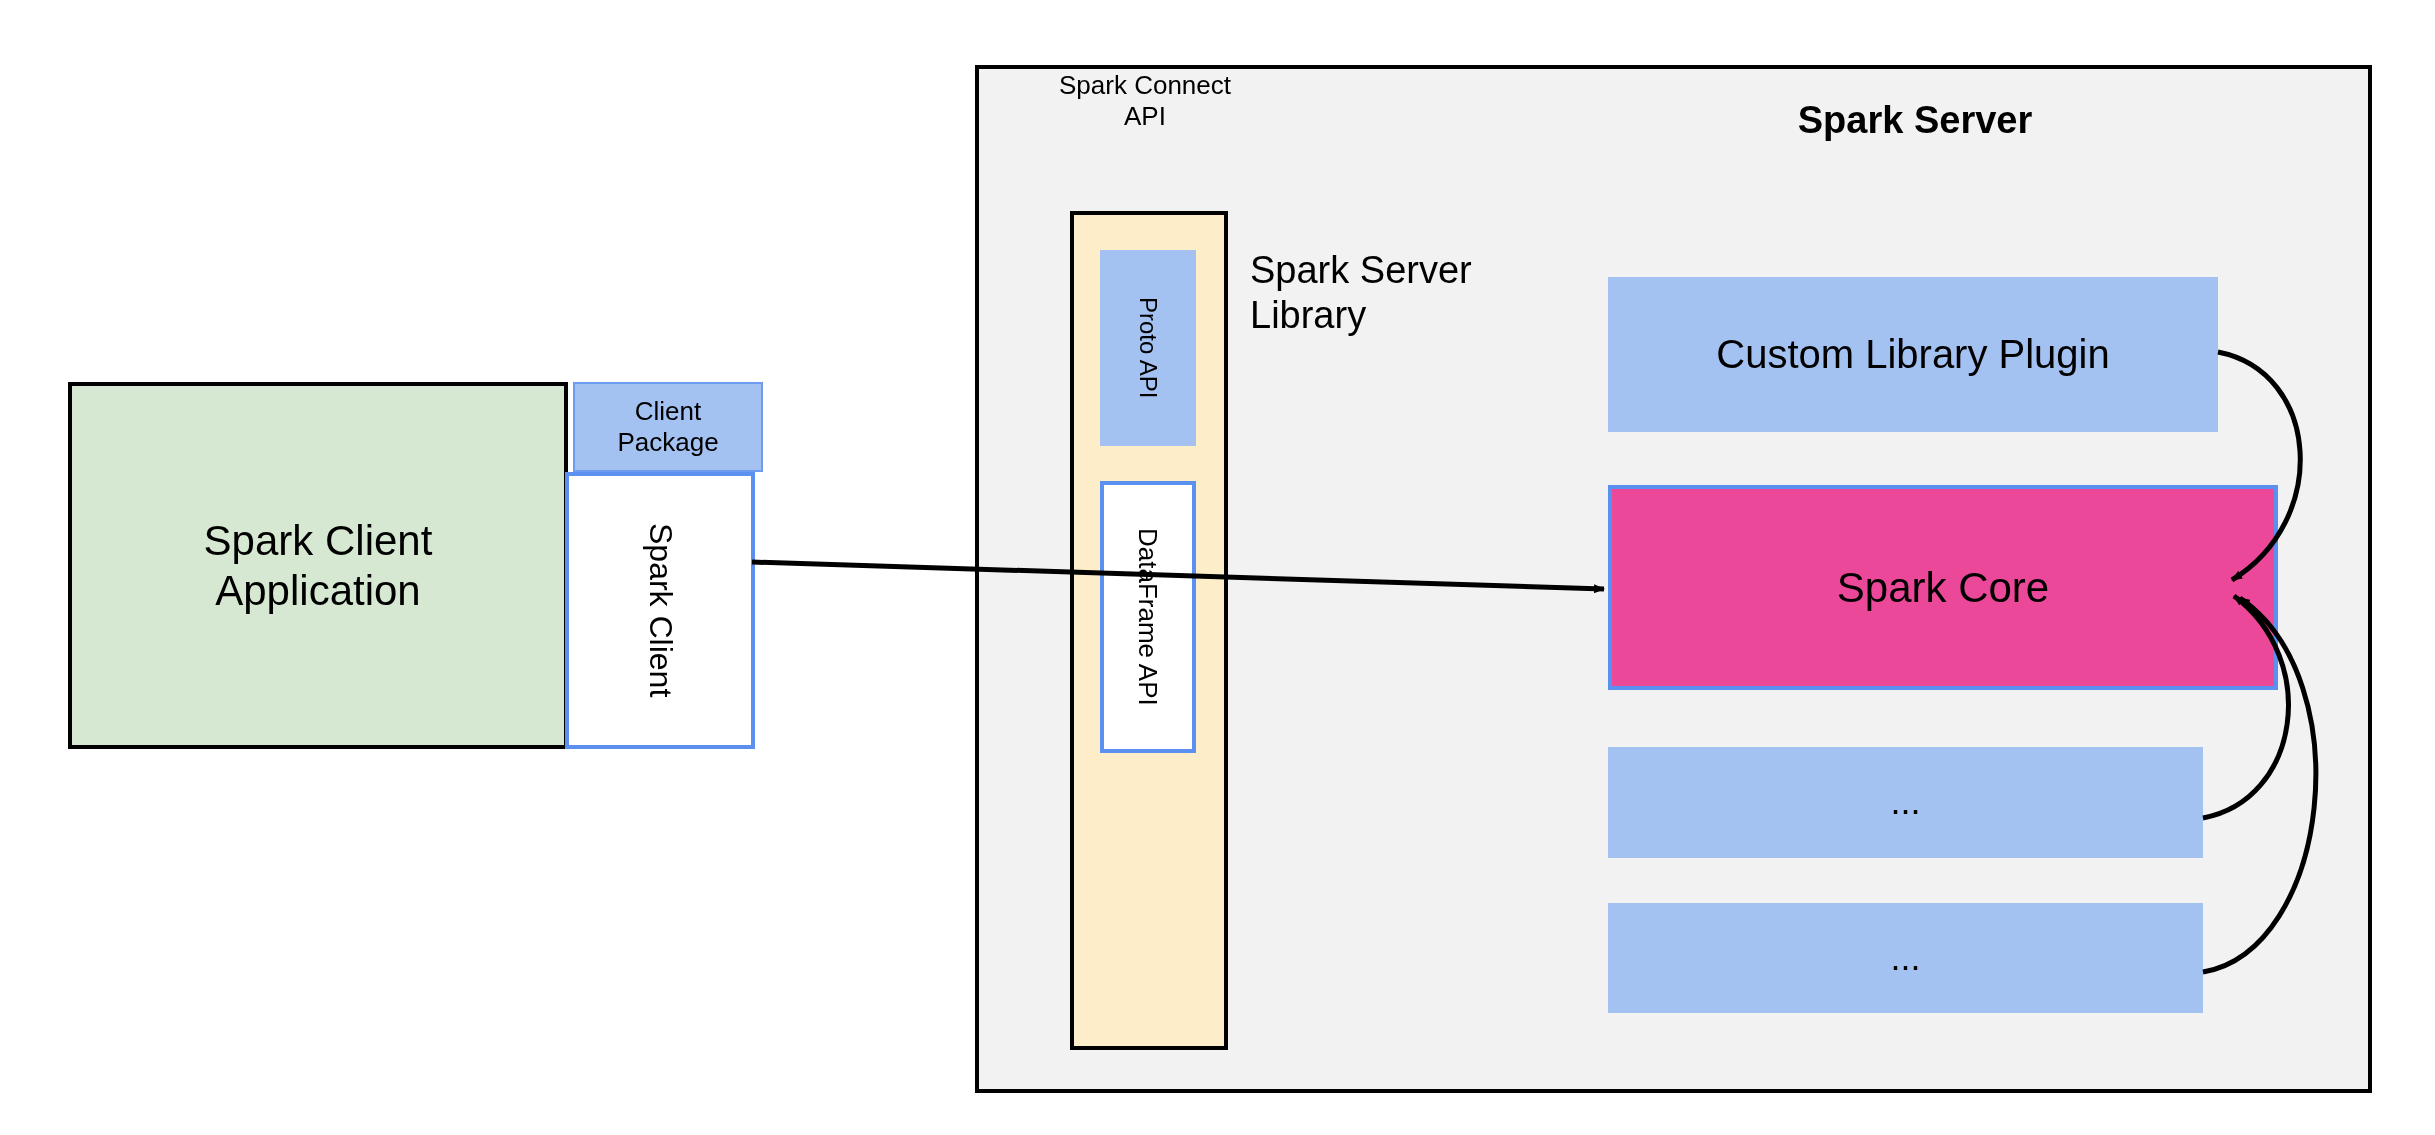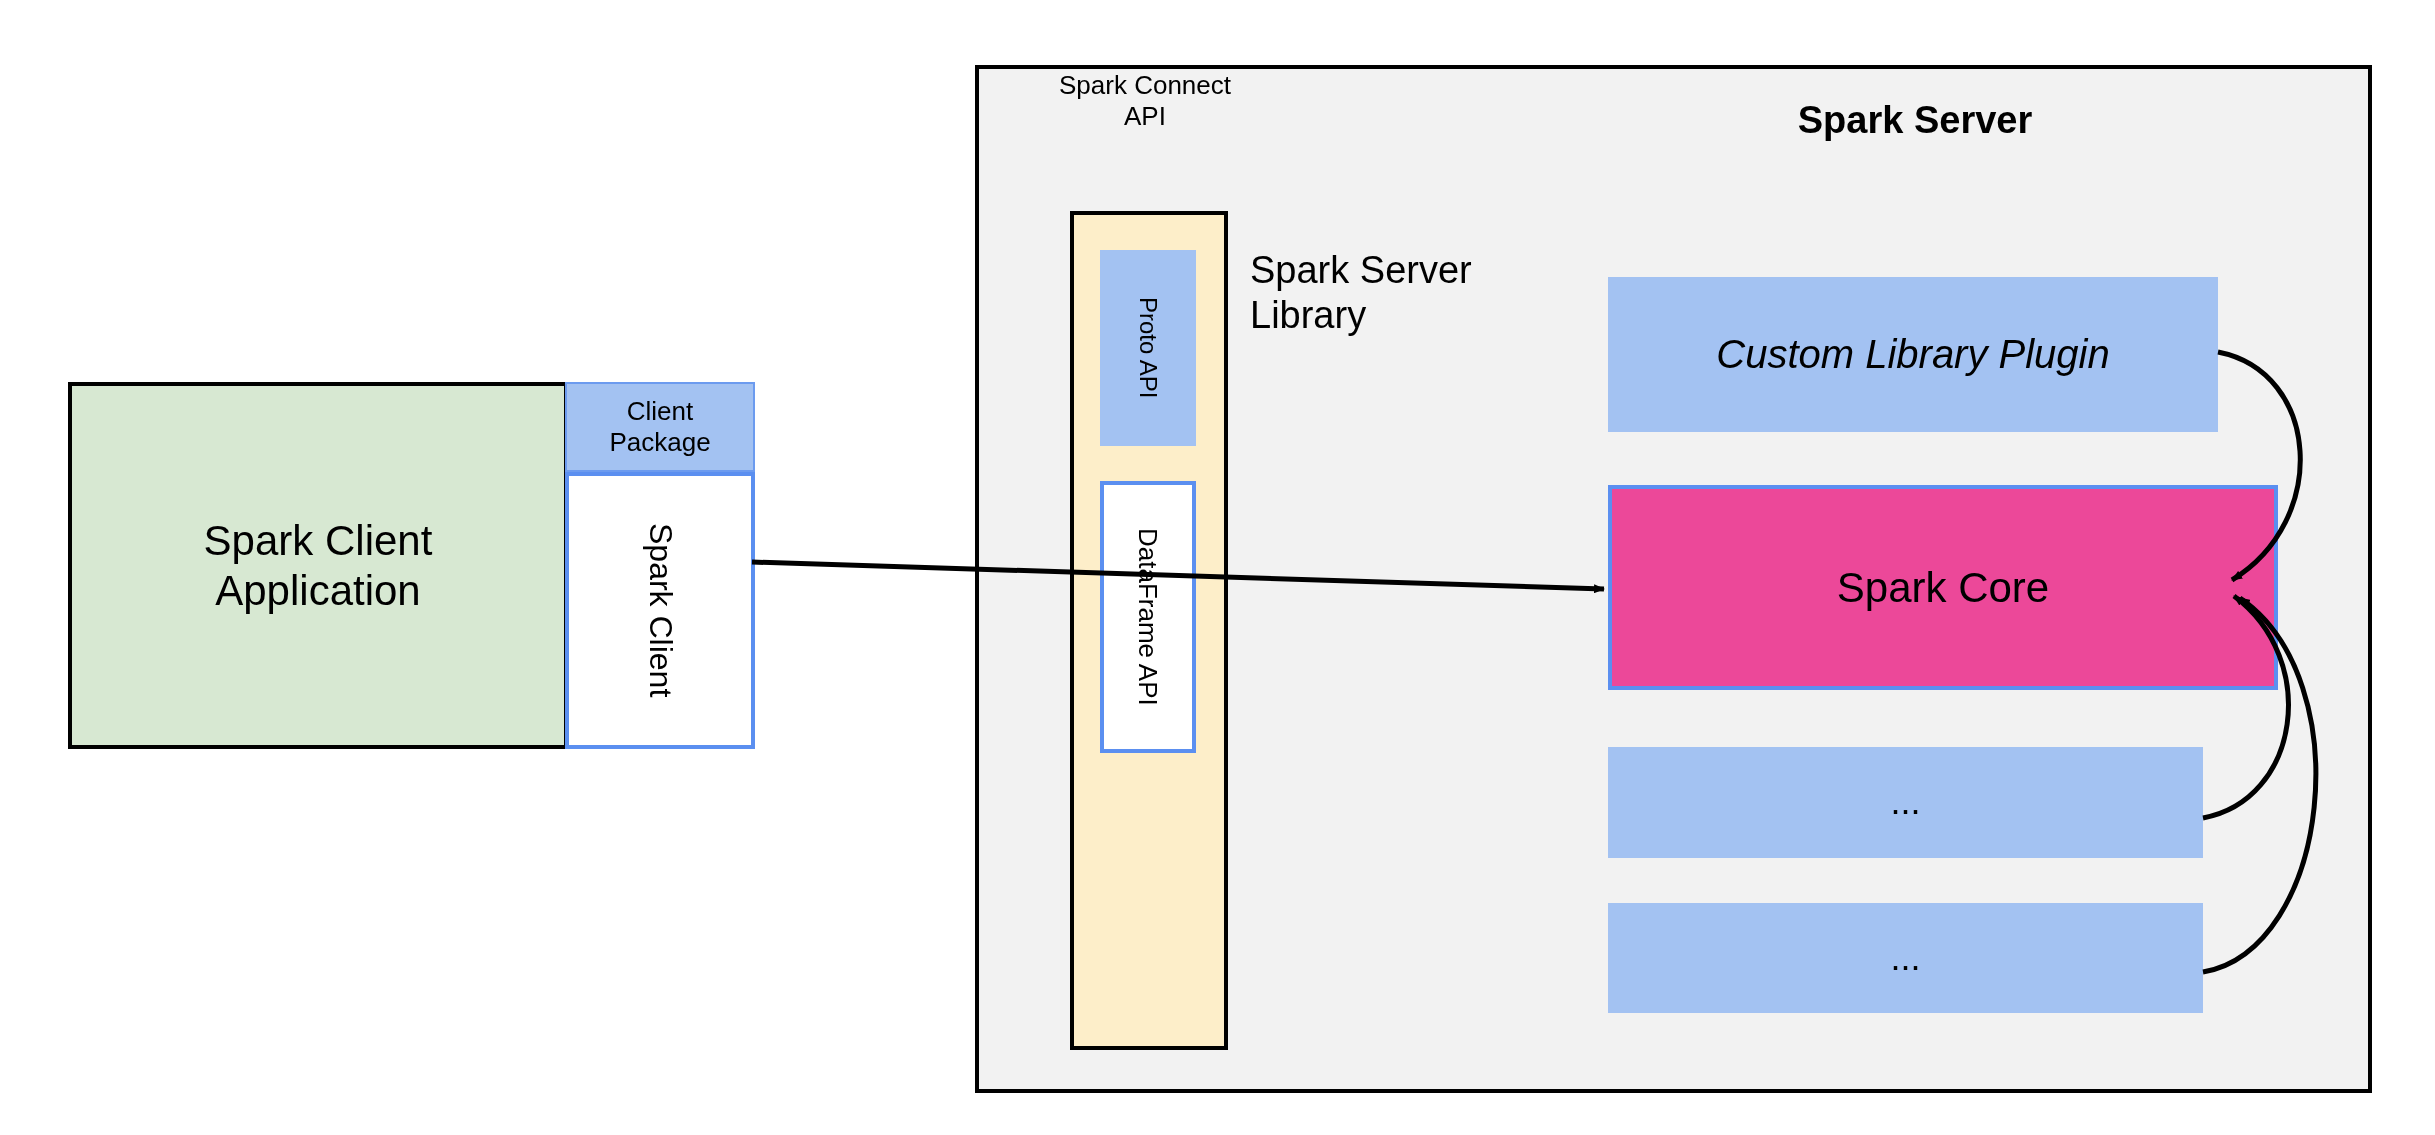--- a/index.html
+++ b/index.html
@@ -132,21 +132,20 @@
 
   
   #custom-plugin {
     left: 1608px;
     top: 277px;
     width: 610px;
     height: 155px;
     background: #a3c2f2;
     border: none;
     font-size: 40px;
-    font-style: italic;
   }
   #spark-core {
     left: 1608px;
     top: 485px;
     width: 670px;
     height: 205px;
     background: #ec4899;
     border: 4px solid #5b8ff0;
     font-size: 42px;
   }
@@ -190,21 +189,21 @@
 API</div>
 
   <div class="box" id="spark-server-title">Spark Server</div>
 
   <div class="box" id="server-library-label" style="white-space: pre-line;">Spark Server
 Library</div>
 
   <div class="box" id="client-app" style="white-space: pre-line;">Spark Client
 Application</div>
 
-  <div class="box" id="client-package" style="white-space: pre-line;">Client
+  <div class="box" id="client-package" style="white-space: pre-line; margin-left: 8px;">Client
 Package</div>
 
   <div class="box" id="spark-client">
     <span class="vtext">Spark Client</span>
   </div>
 
   <div class="box" id="connect-col"></div>
 
   <div class="box" id="proto-api">
     <span class="vtext">Proto API</span>

